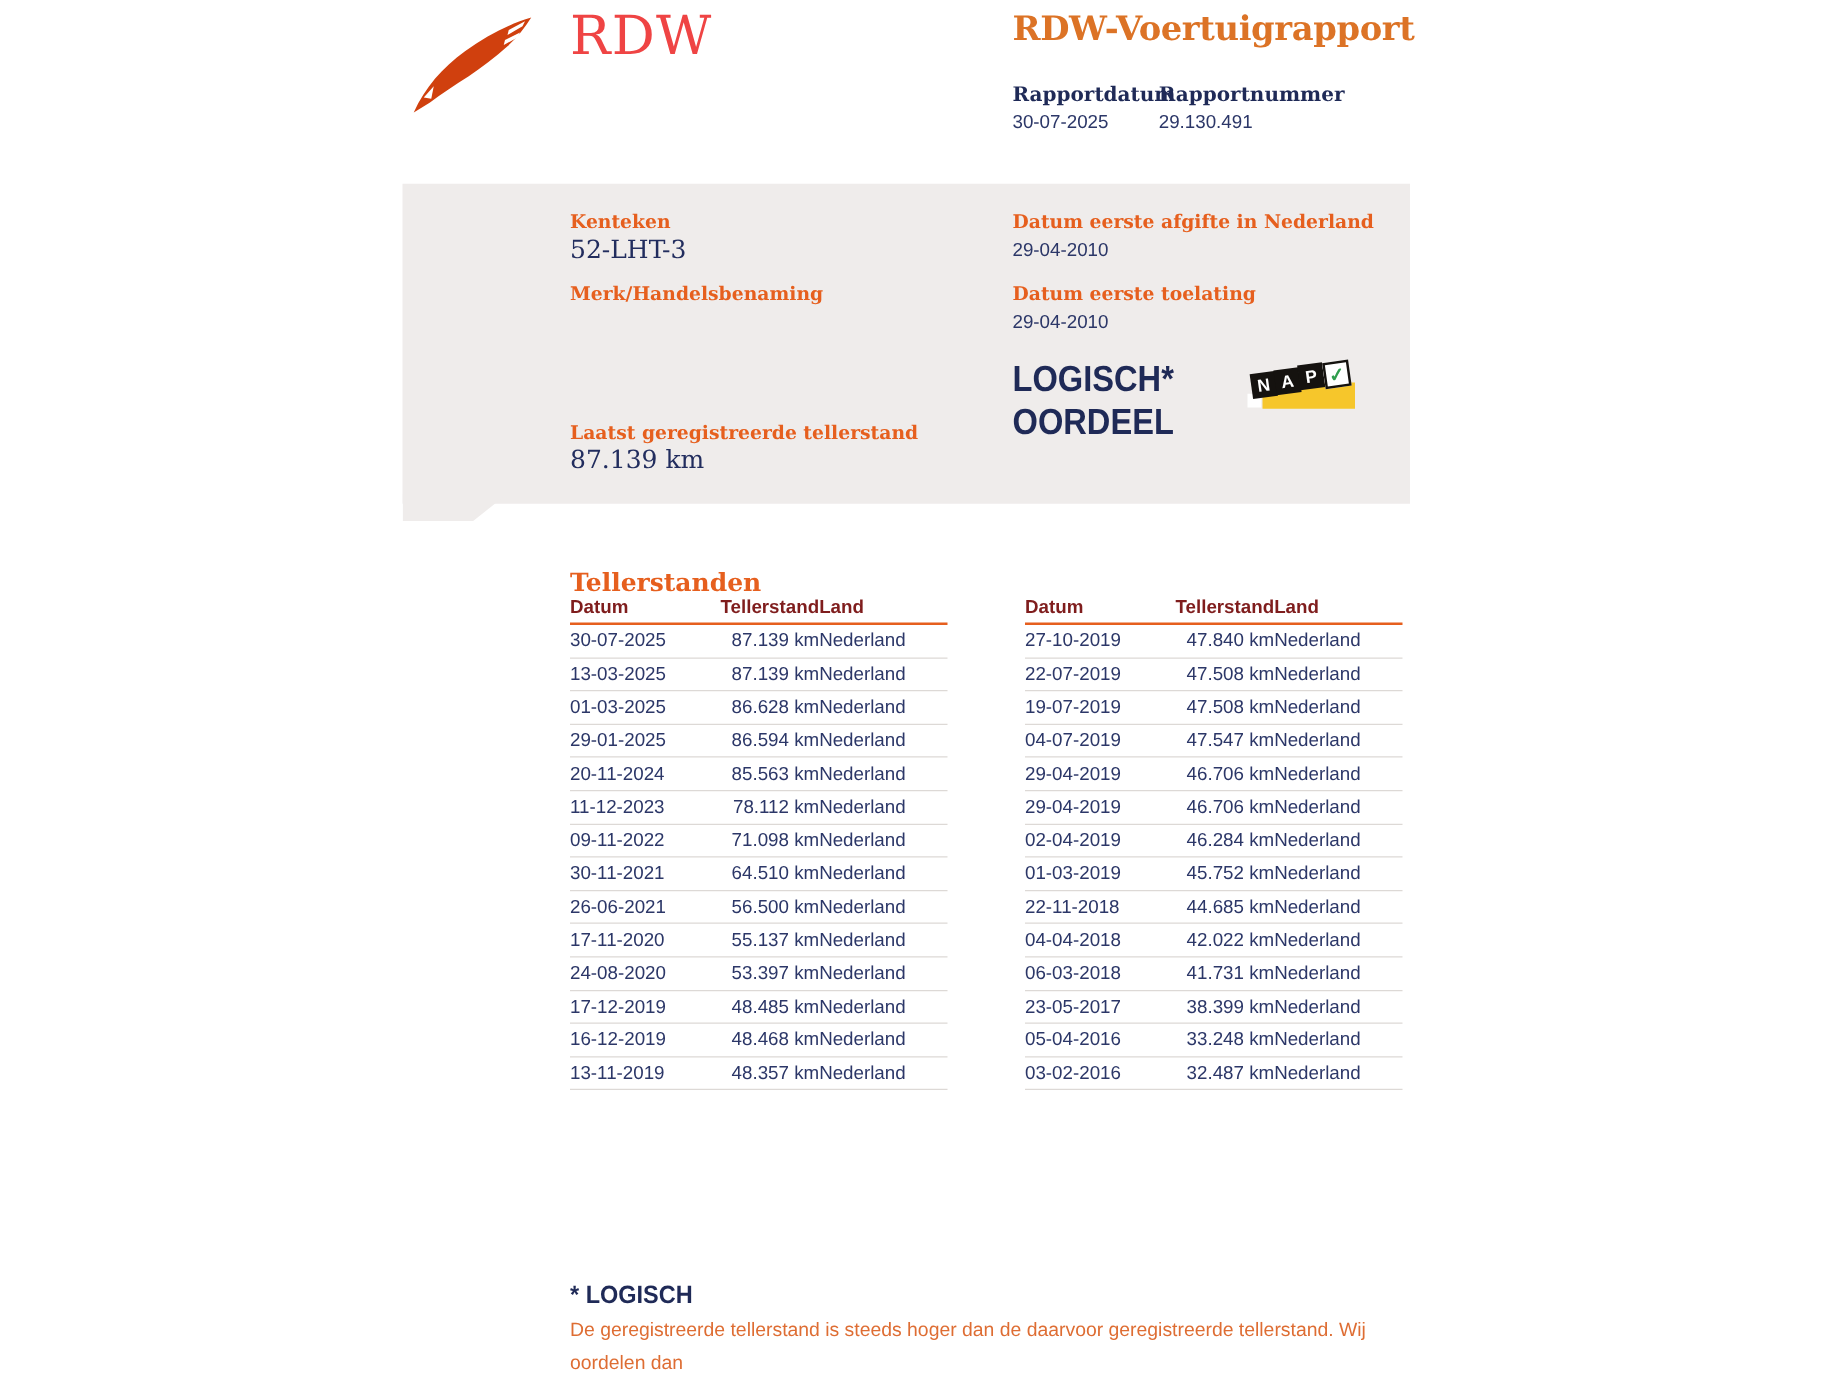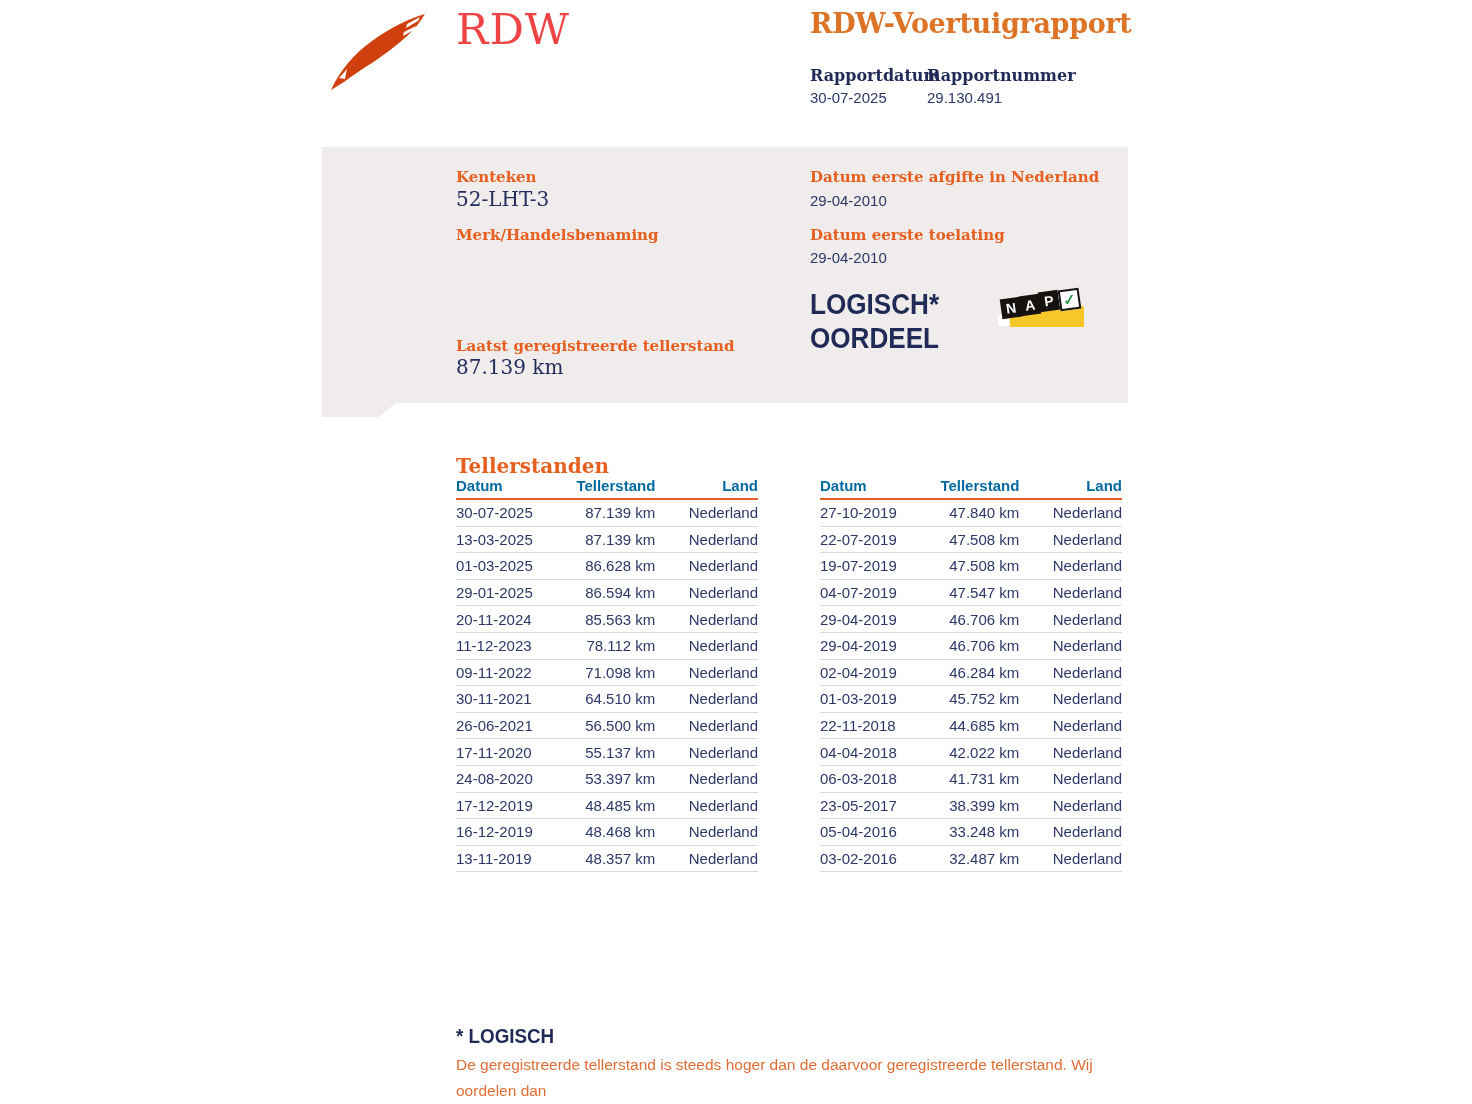--- a/index.html
+++ b/index.html
@@ -41,28 +41,28 @@
     font-weight:bold;font-size:14px;display:flex;align-items:center;justify-content:center;
     transform:rotate(-8deg);}
   .nap-sq.chk{background:#ffffff;border:2px solid #15120f;width:17px;height:17px;
     color:#2f9e4e;font-size:15px;}
 
   
   #tables-title{left:456px;top:454px;font-family:"DejaVu Serif",serif;font-weight:bold;
     font-size:20px;color:#e65f1e;}
   .mtable{position:absolute;top:477px;width:302px;}
   #table-left{left:456px;} #table-right{left:820px;}
-  .thead{display:flex;font-weight:bold;font-size:15px;color:#0369a1;
+  .thead{display:flex;font-weight:bold;font-size:15px;color:#7f1d1d;
     border-bottom:2px solid #e65f1e;padding-bottom:4px;}
   .trow{display:flex;height:25.6px;align-items:center;border-bottom:1px solid #ddd9d6;
     font-size:15px;color:#2c3768;}
   .cell{white-space:nowrap;}
   .cell.c-datum{flex:0 0 37%;text-align:left;}
   .cell.c-tellerstand{flex:0 0 29%;text-align:right;}
-  .cell.c-land{flex:1 1 auto;text-align:right;}
+  .cell.c-land{flex:1 1 auto;text-align:left;}
 
   
   #footer-heading{left:456px;top:1025px;font-weight:bold;font-size:20px;color:#1f2a57;
     transform:scaleX(.94);transform-origin:left top;}
   #footer-text{left:456px;top:1052px;width:700px;font-size:15.5px;line-height:25.5px;color:#de6d33;}
 </style>
 </head>
 <body>
 
 <div class="abs" id="logo">

